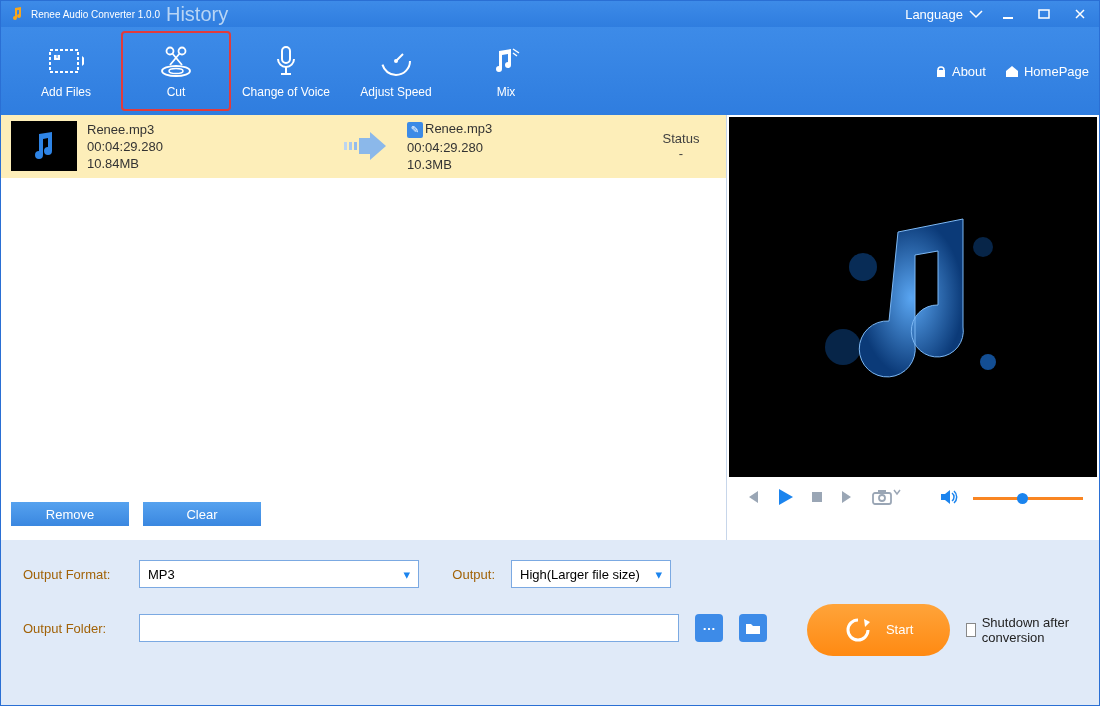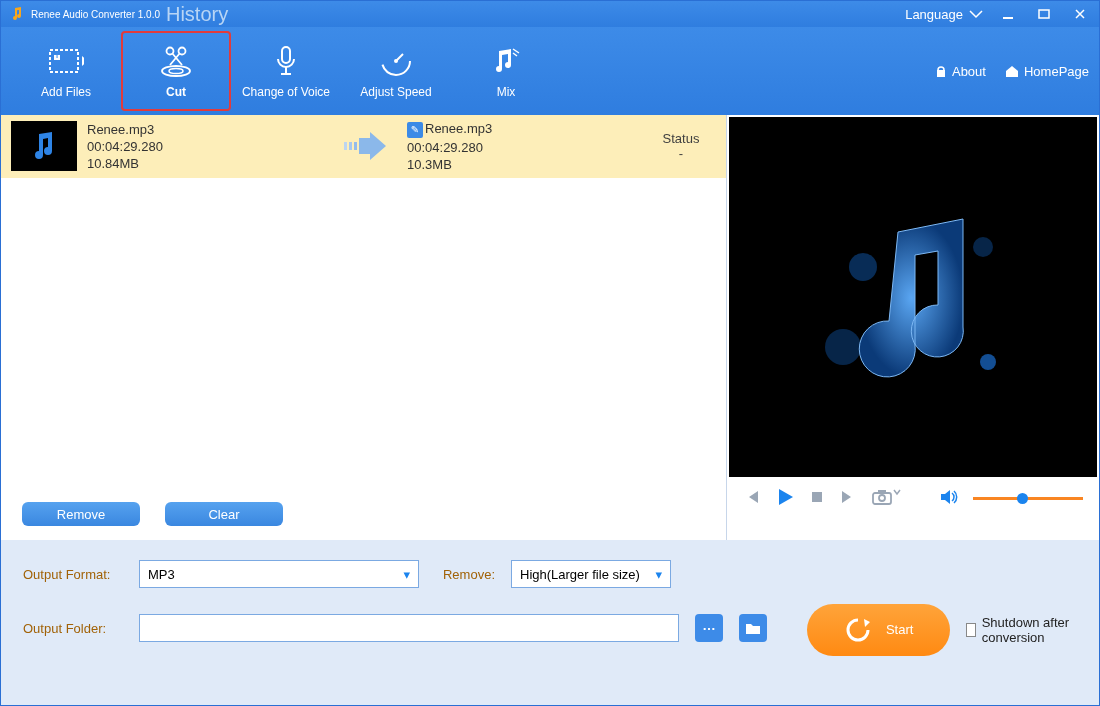--- a/index.html
+++ b/index.html
@@ -8,38 +8,38 @@
 .titlebar{height:26px;background:linear-gradient(#3d8be8,#2f7ddf);color:#fff;display:flex;align-items:center;padding:0 8px;}
 .titlebar .logo{width:16px;height:16px;margin-right:6px;}
 .title-text{font-size:10px;text-align:center;}
 .history{margin-left:6px;color:#b8d5f5;font-size:20px;}
 .title-right{margin-left:auto;display:flex;align-items:center;gap:14px;}
 .title-right span{font-size:13px;}
 .winbtn{width:22px;height:16px;display:inline-flex;align-items:center;justify-content:center;}
 .winbtn svg{width:14px;height:14px;}
 .toolbar{height:88px;background:linear-gradient(#3d8be8,#2f7ddf);display:flex;align-items:center;color:#fff;padding:0 10px;}
 .tool{width:110px;height:80px;display:flex;flex-direction:column;align-items:center;justify-content:center;gap:6px;cursor:pointer;}
-.tool.highlight{border:2px solid #e23b3b;border-radius:4px;font-weight:bold;}
+.tool.highlight{border:2px solid #e23b3b;border-radius:4px;}
 .tool .label{font-size:12px;}
 .tool-ico{width:36px;height:36px;display:flex;align-items:center;justify-content:center;}
 .toolbar-right{margin-left:auto;display:flex;gap:18px;align-items:flex-start;}
 .meta-link{display:flex;align-items:center;gap:4px;font-size:13px;}
 .content{flex:1;display:flex;min-height:0;}
 .filepane{flex:1;display:flex;flex-direction:column;border-right:1px solid #c7d6ea;}
 .filelist{flex:1;overflow:auto;}
 .filerow{display:flex;align-items:center;background:#fdeeb9;padding:6px 10px;gap:10px;}
 .thumb{width:66px;height:50px;background:#000;display:flex;align-items:center;justify-content:center;}
 .src-meta,.dst-meta{display:flex;flex-direction:column;gap:2px;font-size:12px;color:#333;}
 .src-meta{width:240px;}
 .arrow{width:60px;display:flex;justify-content:center;}
 .dst-meta{width:170px;}
 .status-col{margin-left:auto;width:70px;text-align:center;font-size:12px;color:#404040;}
 .edit-chip{display:inline-flex;width:16px;height:16px;background:#3b8ae6;color:#fff;align-items:center;justify-content:center;border-radius:2px;margin-right:2px;font-size:10px;}
 .list-buttons{display:flex;gap:14px;padding:8px 10px 14px;}
-.btn-blue{width:118px;height:24px;background:linear-gradient(#56a2ef,#3a87e0);color:#fff;border:none;border-radius:6px;font-size:13px;margin-left:11px;}
+.btn-blue{width:118px;height:24px;background:linear-gradient(#56a2ef,#3a87e0);color:#fff;border:none;border-radius:0;font-size:13px;}
 .preview{width:372px;padding:2px;display:flex;flex-direction:column;}
 .preview-canvas{height:360px;background:#000;position:relative;display:flex;align-items:center;justify-content:center;}
 .player-bar{height:42px;display:flex;align-items:center;gap:14px;padding:0 14px;color:#8b98a8;}
 .player-bar .play{color:#1b84ee;}
 .vol-slider{flex:1;max-width:120px;height:3px;background:#f98522;position:relative;margin-left:auto;}
 .vol-slider .knob{position:absolute;top:-4px;left:40%;width:11px;height:11px;border-radius:50%;background:#1b84ee;}
 .bottom{height:165px;background:#e0eaf8;padding:20px 22px 12px;display:flex;gap:40px;}
 .settings{flex:1;display:flex;flex-direction:column;gap:26px;}
 .settings-row{display:flex;align-items:center;gap:16px;}
 .settings-row.row1{gap:16px;}
@@ -252,21 +252,21 @@
   </div>
 
   <div class="bottom">
     <div class="settings">
       <div class="settings-row row1">
         <span class="lbl">Output Format:</span>
         <div class="combo fmt">
           <span>MP3</span>
           <span class="arrow-dn">▾</span>
         </div>
-        <span class="lbl" style="width:60px;text-align:right">Remove:</span>
+        <span class="lbl" style="width:60px;text-align:right">Output:</span>
         <div class="combo qual">
           <span>High(Larger file size)</span>
           <span class="arrow-dn">▾</span>
         </div>
       </div>
       <div class="settings-row">
         <span class="lbl">Output Folder:</span>
         <input class="folder-input" value="" style="">
         <div class="icon-btn">⋯</div>
         <div class="icon-btn">

